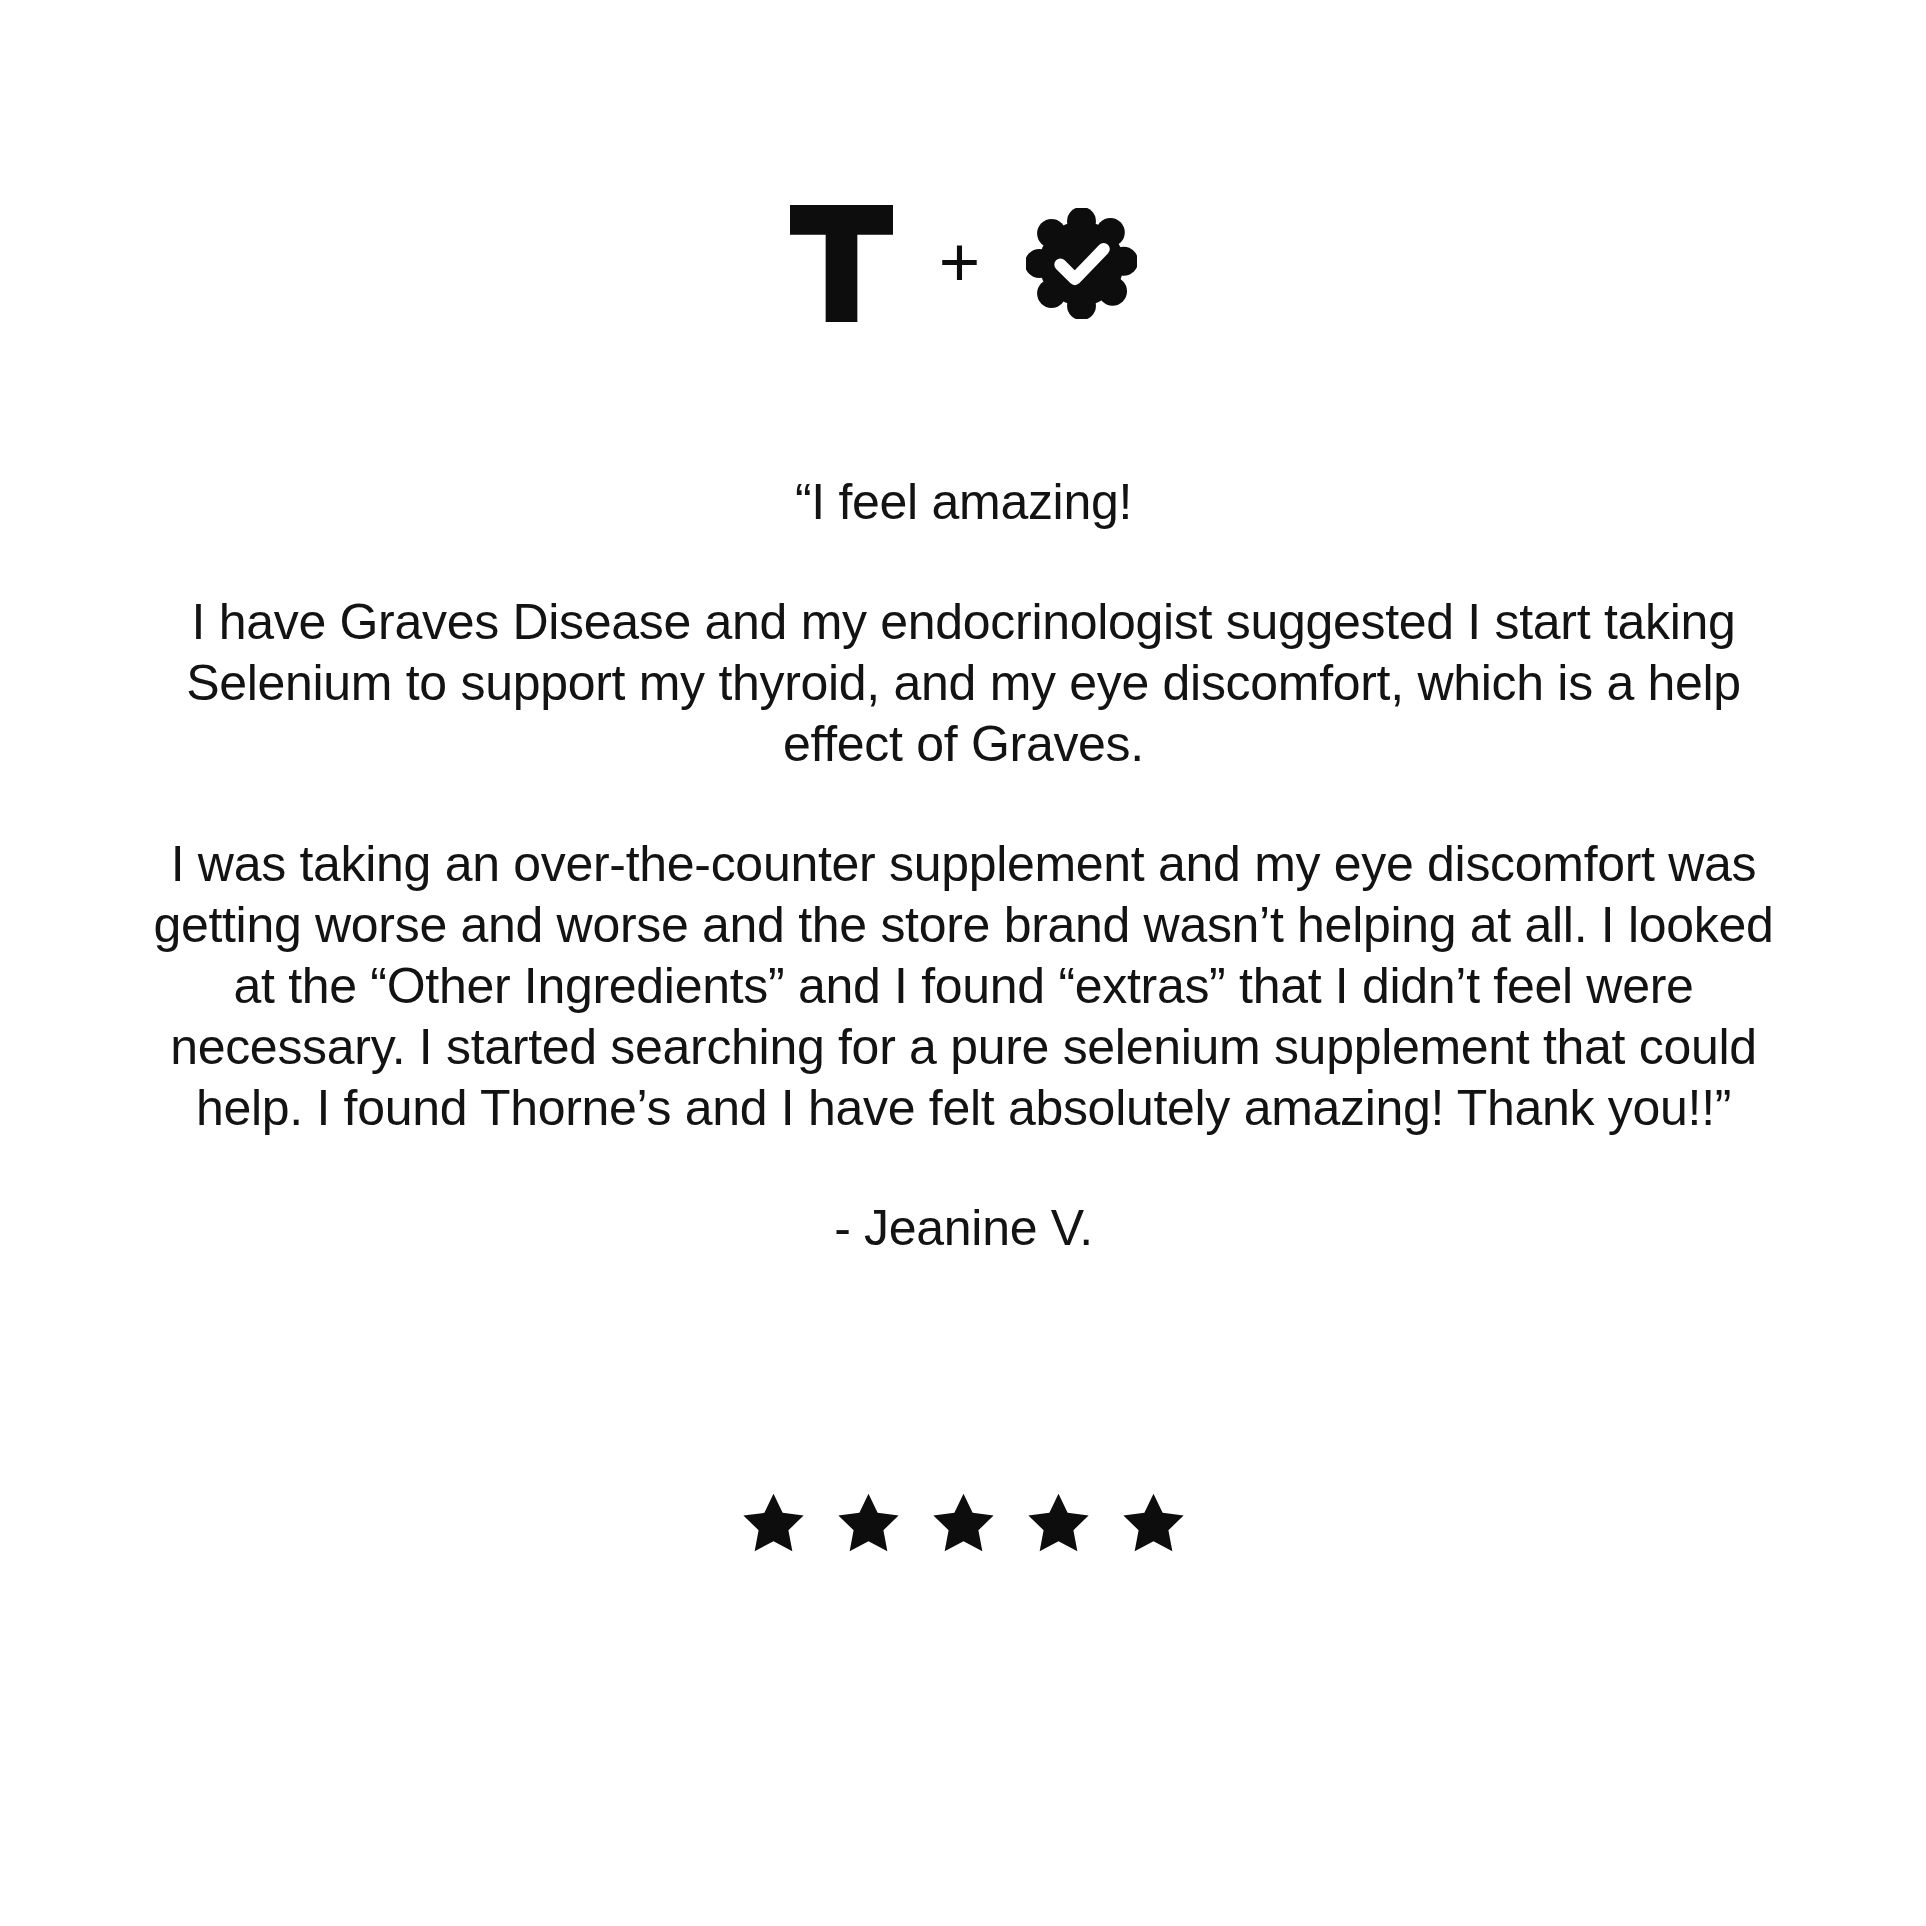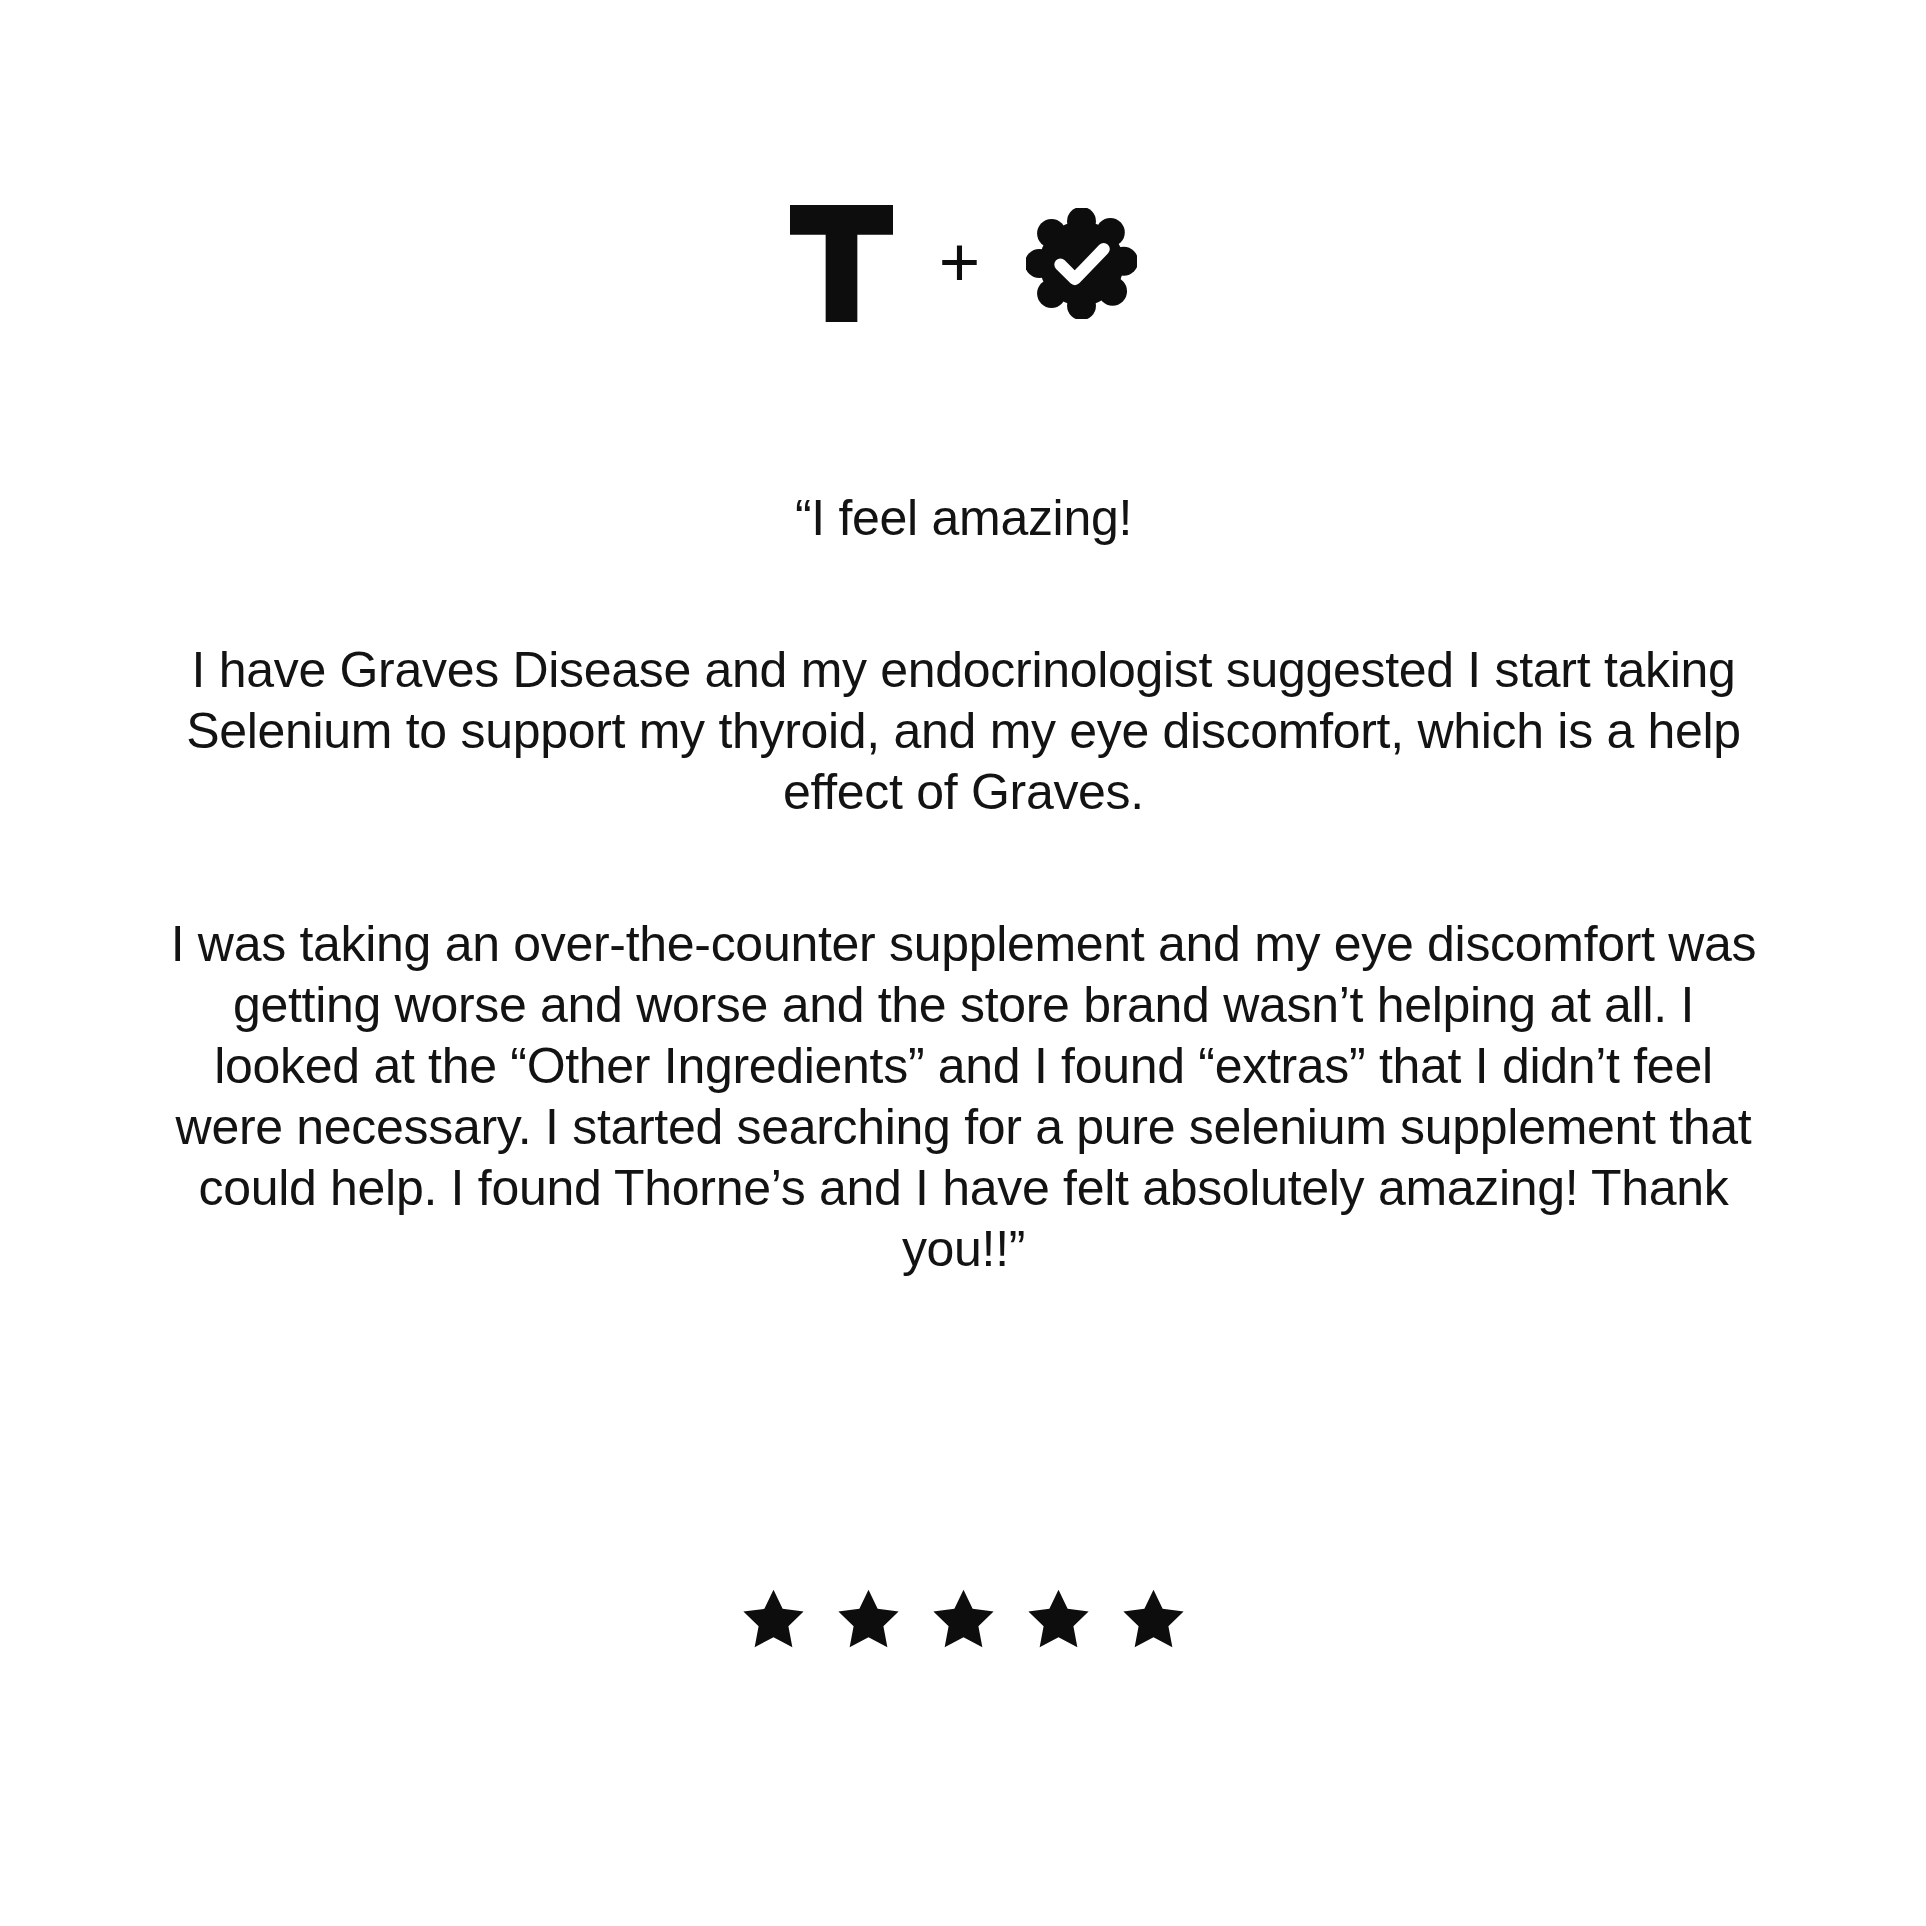--- a/index.html
+++ b/index.html
@@ -48,21 +48,21 @@
     display: block;
   }
 
   
   .review {
     margin-top: 147px;
     width: 1624px;
     text-align: center;
   }
   .review p {
-    margin: 16px;
+    margin: 0;
     font-size: 50px;
     line-height: 1.22;
     font-weight: 500;
     letter-spacing: -0.3px;
     color: #131313;
   }
   .para-gap {
     height: 59px;
   }
   .signature {
@@ -116,20 +116,21 @@
     </span>
   </div>
 
   <div class="review">
     <p>“I feel amazing!</p>
     <div class="para-gap"></div>
     <p>I have Graves Disease and my endocrinologist suggested I start taking Selenium to support my thyroid, and my eye discomfort, which is a help effect of Graves.</p>
     <div class="para-gap"></div>
     <p>I was taking an over-the-counter supplement and my eye discomfort was getting worse and worse and the store brand wasn’t helping at all. I looked at the “Other Ingredients” and I found “extras” that I didn’t feel were necessary. I started searching for a pure selenium supplement that could help. I found Thorne’s and I have felt absolutely amazing! Thank you!!”</p>
     <div class="para-gap"></div>
+    <p class="signature">- Jeanine V.</p>
   </div>
 
   <div class="stars">
     <span class="star">
       <svg width="73" height="73" viewBox="0 0 24 24" xmlns="http://www.w3.org/2000/svg" aria-hidden="true">
           <path d="M12 2.2l3.0 6.3 6.9.9-5.0 4.8 1.3 6.9L12 17.8 5.8 21.1l1.3-6.9-5.0-4.8 6.9-.9z" fill="#0d0d0d"></path>
         </svg>
     </span>
     <span class="star">
       <svg width="73" height="73" viewBox="0 0 24 24" xmlns="http://www.w3.org/2000/svg" aria-hidden="true">

